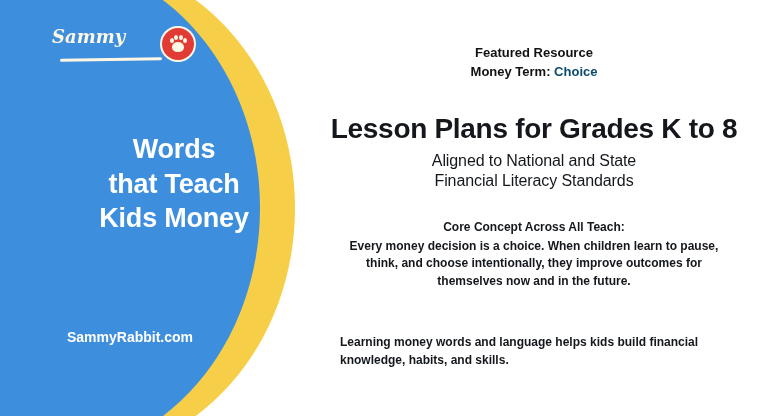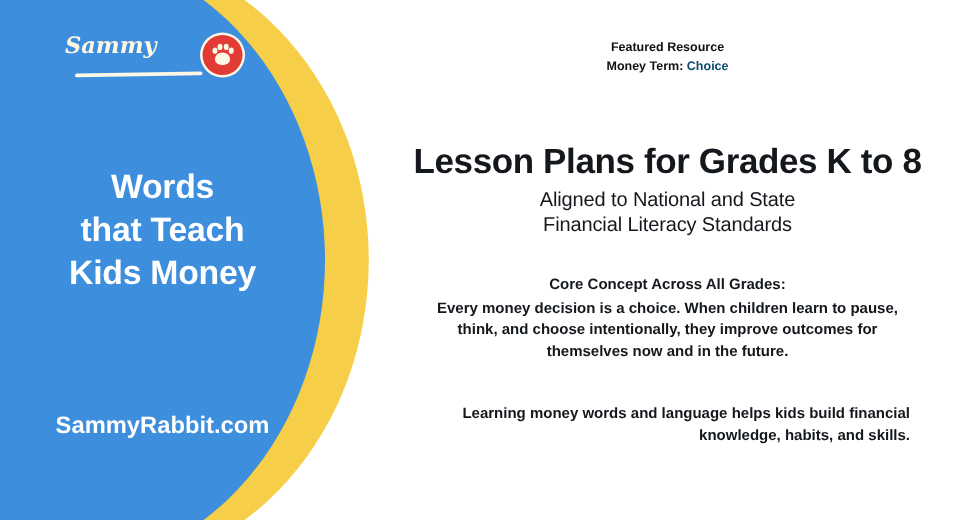--- a/index.html
+++ b/index.html
@@ -123,55 +123,56 @@
     position: absolute;
     left: 0;
     top: 132px;
     width: 260px;
     text-align: center;
     color: #ffffff;
     font-weight: bold;
     font-size: 27px;
     line-height: 1.28;
     letter-spacing: -0.2px;
+    padding-left: 44px;
   }
   .left-headline div {
     white-space: nowrap;
   }
 
   
   .left-contact {
     position: absolute;
     left: 0;
     top: 326px;
     width: 260px;
     text-align: center;
     color: #ffffff;
     font-weight: bold;
-    font-size: 19px;
+    font-size: 14px;
     line-height: 1.62;
   }
 
   
   .right {
     position: absolute;
     left: 300px;
     top: 0;
     width: 468px;
     height: 416px;
   }
   .featured {
     position: absolute;
     left: 0;
-    top: 32px;
+    top: 44px;
     width: 468px;
     text-align: center;
     color: #111111;
     font-weight: bold;
-    font-size: 10px;
+    font-size: 13px;
     line-height: 1.45;
   }
   .money-term-value {
     color: #0c4a6e;
   }
 
   .title-block {
     position: absolute;
     left: 0;
     top: 112px;
@@ -204,23 +205,23 @@
     font-size: 12px;
     line-height: 1.46;
   }
   .core-heading {
     margin-bottom: 1px;
   }
 
   .closing-block {
     position: absolute;
     left: 40px;
-    top: 321px;
+    top: 333px;
     width: 388px;
-    text-align: right;
+    text-align: left;
     color: #14181c;
     font-weight: bold;
     font-size: 12px;
     line-height: 1.5;
   }
 </style>
 </head>
 <body>
 
 <div class="page">
@@ -265,21 +266,21 @@
 
     <div class="title-block">
       <div class="title-main">Lesson Plans for Grades K to 8</div>
       <div class="title-sub">
         <div>Aligned to National and State</div>
         <div>Financial Literacy Standards</div>
       </div>
     </div>
 
     <div class="core-block">
-      <div class="core-heading">Core Concept Across All Grades:</div>
+      <div class="core-heading">Core Concept Across All Teach:</div>
       <div>Every money decision is a choice. When children learn to pause,</div>
       <div>think, and choose intentionally, they improve outcomes for</div>
       <div>themselves now and in the future.</div>
     </div>
 
     <div class="closing-block">
       <div>Learning money words and language helps kids build financial</div>
       <div>knowledge, habits, and skills.</div>
     </div>
 

